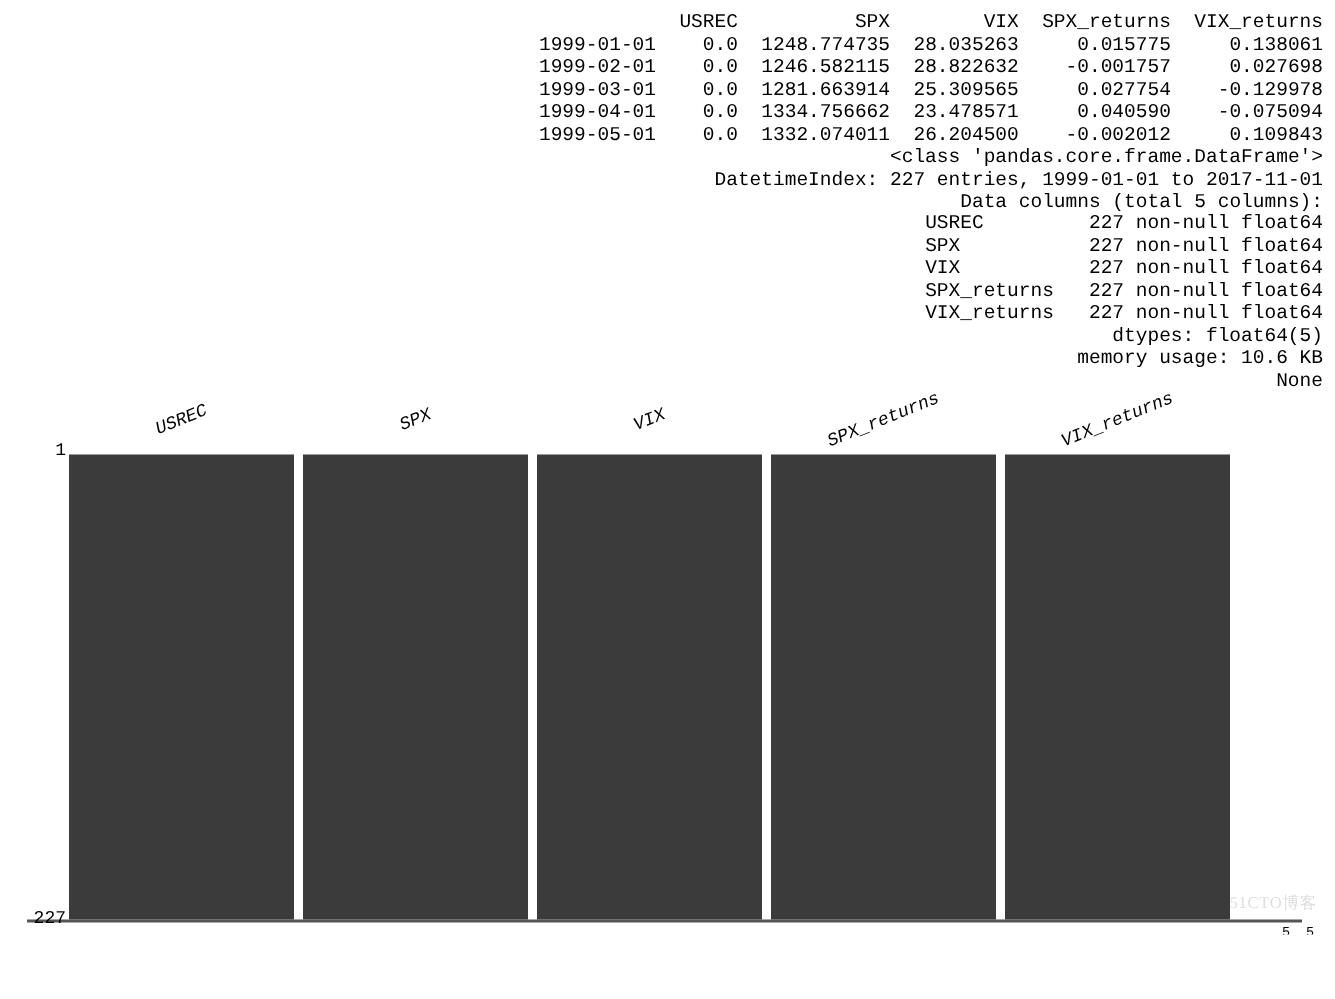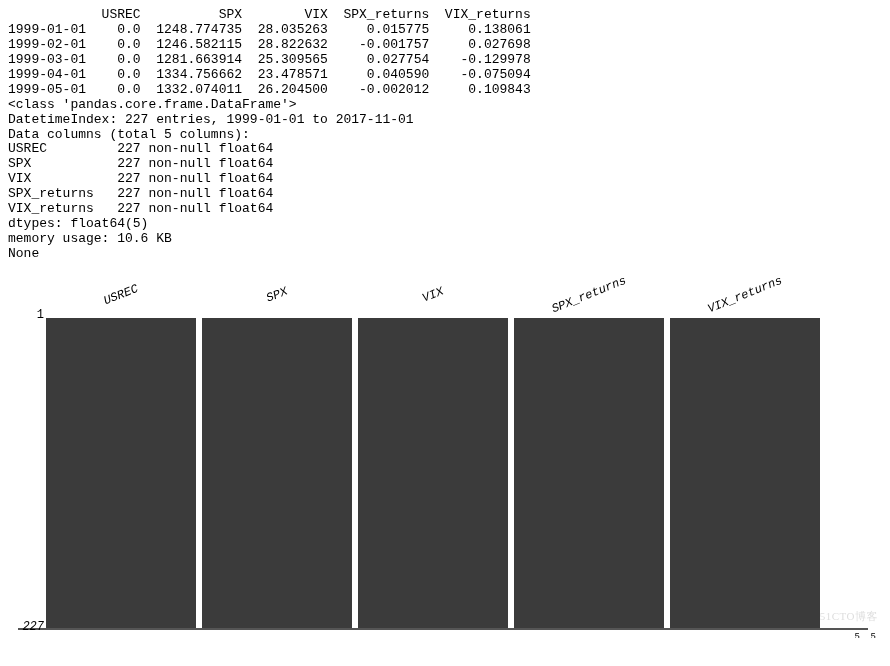--- a/index.html
+++ b/index.html
@@ -8,37 +8,38 @@
     font-family: "Courier New", Courier, monospace;
     font-size: 13px;
     background: #fff;
     color: #000;
     width: 890px;
     box-sizing: border-box;
   }
   .mono-block {
     white-space: pre;
     line-height: 1.15;
-    margin-bottom: 16px;
+    margin-bottom: 1px;
+    text-align: right;
   }
   .chart-wrap {
     position: relative;
     padding-top: 40px; 
     width: 850px;
     margin-left: 10px;
   }
   .y-axis {
     position: absolute;
     left: -4px;
     width: 30px;
     text-align: right;
     font-size: 12px;
   }
   .y-top { top: 30px; }
-  .y-bot { bottom: -4px; font-style: italic; }
+  .y-bot { bottom: -4px; }
   .bars-row {
     display: flex;
     gap: 6px;
     align-items: flex-end;
     height: 310px;
     border-bottom: 2px solid #555;
     padding-left: 28px;
   }
   .bar-col {
     position: relative;

